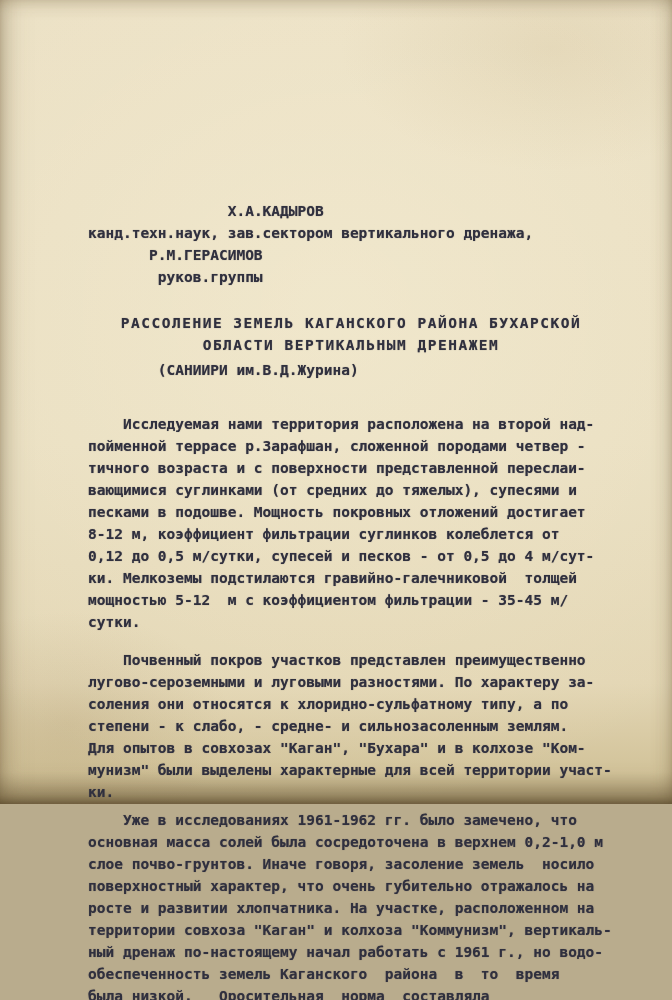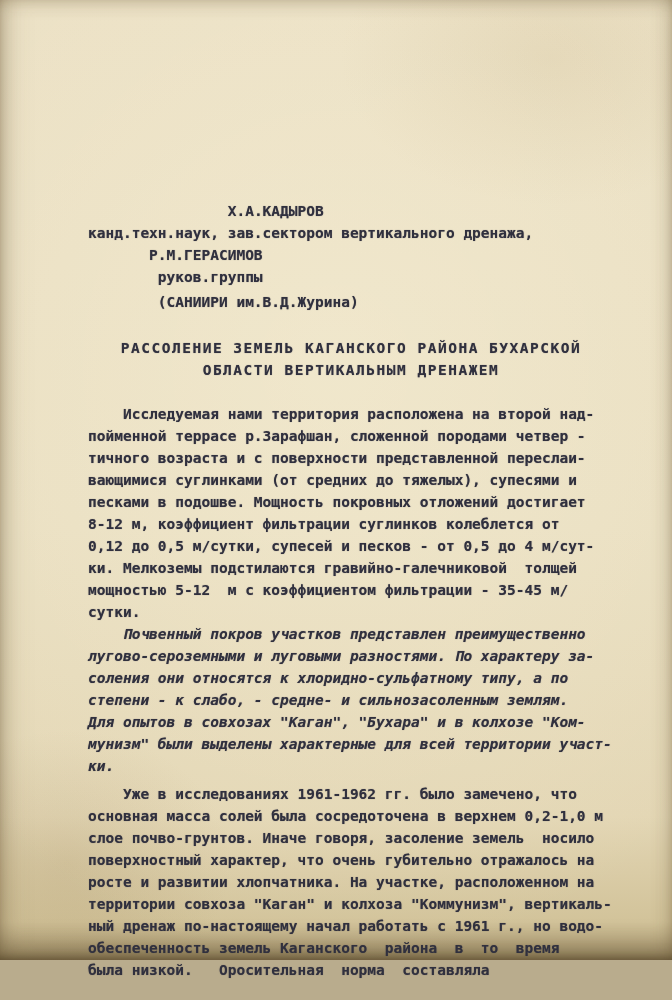--- a/index.html
+++ b/index.html
@@ -8,21 +8,21 @@
   }
   body {
     width: 672px;
     height: 1000px;
     overflow: hidden;
     background: #b9ac8d;
   }
   .page {
     position: relative;
     width: 672px;
-    height: 960px;
+    height: 804px;
     box-sizing: border-box;
     background:
       radial-gradient(120% 90% at 50% 38%, rgba(255,250,228,.30), rgba(0,0,0,0) 70%),
       radial-gradient(45% 22% at 82% 6%, rgba(180,155,105,.16), rgba(0,0,0,0) 70%),
       radial-gradient(35% 20% at 10% 90%, rgba(150,125,80,.18), rgba(0,0,0,0) 70%),
       linear-gradient(180deg, #ebe0c4 0%, #e9dec0 55%, #e3d6b4 85%, #d2c39a 96%, #ab9a72 100%);
     box-shadow:
       inset 0 -20px 28px -12px rgba(80,64,36,.55),
       inset 0 -7px 9px -6px rgba(60,46,22,.55),
       inset 0 12px 20px -14px rgba(110,92,56,.45),
@@ -44,45 +44,44 @@
   }
   .affiliation {
     margin-top: 3px;
   }
   .doc-title {
     text-align: center;
     letter-spacing: 1.5px;
     margin-top: 24px;
   }
   .para-1 {
-    margin-top: 22px;
+    margin-top: 32px;
   }
   .para-2 {
-    margin-top: 0;
-    font-style: italic;
+    margin-top: 16px;
   }
   .para-3 {
     margin-top: 6px;
   }
 </style>
 </head>
 <body>
 
 <div class="page">
   <div class="content">
 
     <div class="pre author-block">                Х.А.КАДЫРОВ
 канд.техн.наук, зав.сектором вертикального дренажа,
        Р.М.ГЕРАСИМОВ
         руков.группы</div>
 
-    <div class="pre affiliation">        (САНИИРИ им.В.Д.Журина)</div>
-
     <div class="pre doc-title">РАССОЛЕНИЕ ЗЕМЕЛЬ КАГАНСКОГО РАЙОНА БУХАРСКОЙ
 ОБЛАСТИ ВЕРТИКАЛЬНЫМ ДРЕНАЖЕМ</div>
+
+    <div class="pre affiliation">        (САНИИРИ им.В.Д.Журина)</div>
 
     <div class="pre para-1">    Исследуемая нами территория расположена на второй над-
 пойменной террасе р.Зарафшан, сложенной породами четвер -
 тичного возраста и с поверхности представленной переслаи-
 вающимися суглинками (от средних до тяжелых), супесями и
 песками в подошве. Мощность покровных отложений достигает
 8-12 м, коэффициент фильтрации суглинков колеблется от
 0,12 до 0,5 м/сутки, супесей и песков - от 0,5 до 4 м/сут-
 ки. Мелкоземы подстилаются гравийно-галечниковой  толщей
 мощностью 5-12  м с коэффициентом фильтрации - 35-45 м/сутки.</div>

